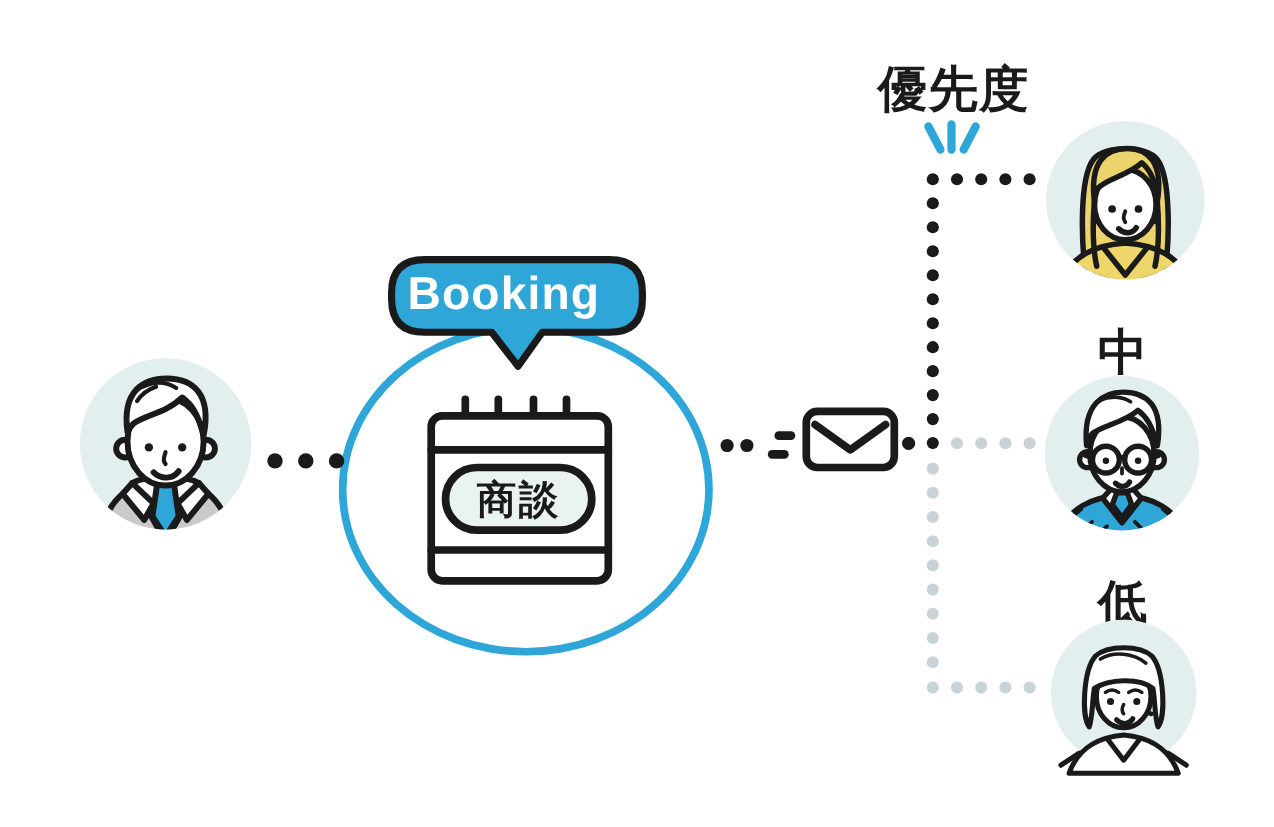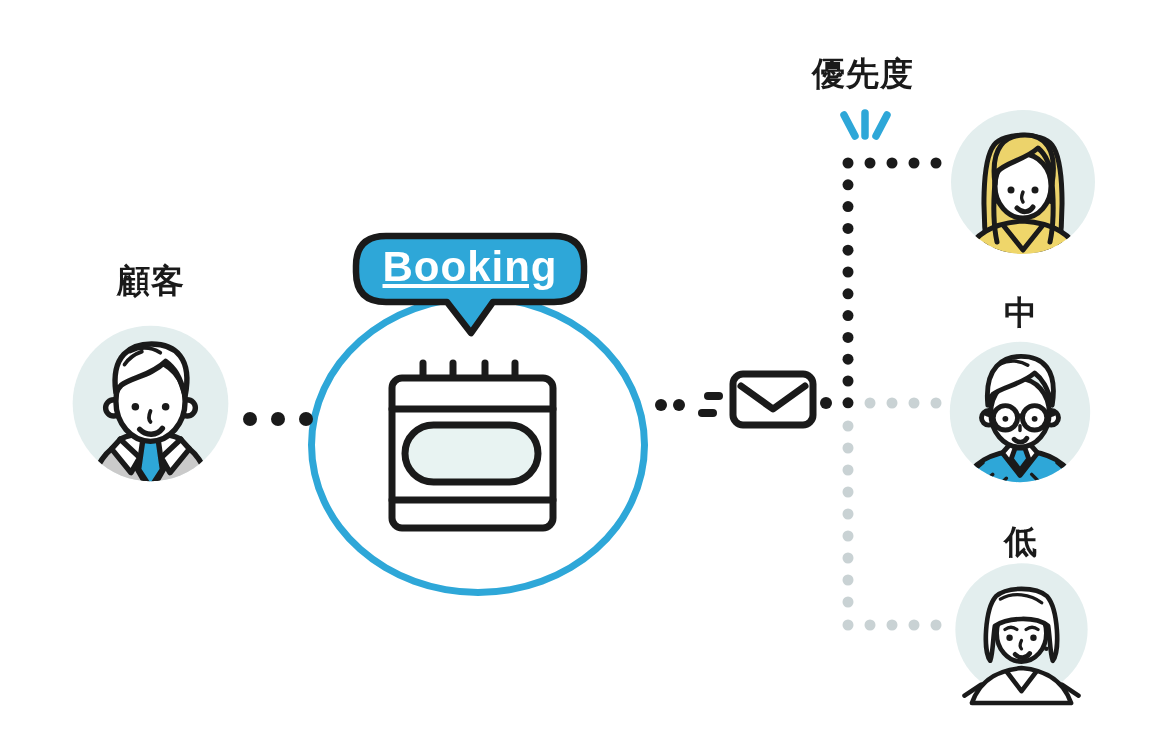--- a/index.html
+++ b/index.html
@@ -6,31 +6,31 @@
     --blue:#2EA7D8; --ink:#1A1A1A; --avatar-bg:#E3EEEE; --pill-bg:#E8F3F2;
     --gray-dot:#C9D2D4; --suit-gray:#CACACA; --hair-yellow:#ECD36B;
     --shirt-yellow:#EFD66A; --white:#FFFFFF;
   }
   html,body{margin:0;padding:0;background:#fff;}
   #canvas{
     position:relative;width:1158px;height:752px;background:#fff;overflow:hidden;
     font-family:"Liberation Sans","DejaVu Sans",sans-serif;color:var(--ink);
   }
   .label{
-    position:absolute;font-weight:bold;font-size:33px;line-height:1.1;
+    position:absolute;font-weight:bold;font-size:45px;line-height:1.1;
     text-align:center;color:var(--ink);letter-spacing:1px;white-space:nowrap;
   }
   .ellipse-loop{
     position:absolute;left:308px;top:294px;width:340px;height:302px;
     border:7px solid var(--blue);border-radius:50%;box-sizing:border-box;background:transparent;
   }
   .bubble-text{
-    position:absolute;left:356px;top:234px;width:228px;height:66px;
+    position:absolute;left:344px;top:234px;width:228px;height:66px;
     display:flex;align-items:center;justify-content:center;
-    font-weight:bold;font-size:42px;color:#fff;letter-spacing:1px;text-decoration:underline;
+    font-weight:bold;font-size:42px;color:#fff;letter-spacing:1px;
   }
   .pill-text{
     position:absolute;left:405px;top:426px;width:133px;height:56px;
     display:flex;align-items:center;justify-content:center;
     font-weight:bold;font-size:36px;color:var(--ink);letter-spacing:2px;
   }
   .dash{
     position:absolute;height:8px;width:19px;border-radius:4px;background:var(--ink);
   }
   svg{position:absolute;overflow:visible;}
@@ -49,21 +49,20 @@
   .s-cal{stroke:var(--ink);stroke-width:7;stroke-linecap:round;stroke-linejoin:round;}
   .s-blue{stroke:var(--blue);stroke-width:7.5;stroke-linecap:round;}
   .d-ink{fill:var(--ink);}
   .d-gray{fill:var(--gray-dot);}
 </style>
 </head>
 <body>
 
 <div id="canvas">
 
-  <div class="label" style="left:86px;top:263px;width:130px;">顧客</div>
 
   <svg style="left:64px;top:317px;" width="173" height="173" viewBox="0 0 160 160">
     <defs>
         <clipPath id="clipA">
           <circle cx="80" cy="80" r="72"></circle>
         </clipPath>
       </defs>
     <circle cx="80" cy="80" r="72" class="f-bg"></circle>
     <g clip-path="url(#clipA)">
       <path d="M24,160 C30,128 48,116 64,111 L80,122 L96,111 C112,116 130,128 136,160 Z" class="f-gray s-ink"></path>
@@ -90,20 +89,21 @@
     <line x1="38" y1="8" x2="38" y2="44" class="s-cal"></line>
     <line x1="68" y1="8" x2="68" y2="44" class="s-cal"></line>
     <line x1="100" y1="8" x2="100" y2="44" class="s-cal"></line>
     <line x1="130" y1="8" x2="130" y2="44" class="s-cal"></line>
     <rect x="7" y="23" width="161" height="150" rx="10" class="f-white s-cal"></rect>
     <line x1="7" y1="54" x2="168" y2="54" class="s-cal"></line>
     <line x1="7" y1="145" x2="168" y2="145" class="s-cal"></line>
     <rect x="20" y="70" width="133" height="57" rx="28.5" class="f-pill s-cal"></rect>
   </svg>
 
+  <div class="pill-text">商談</div>
 
   <svg style="left:353px;top:233px;" width="234" height="104" viewBox="0 0 234 104">
     <path d="M33,3 L201,3 Q231,3 231,33 L231,39 Q231,69 201,69 L140,69 L118,100 L94,69 L33,69 Q3,69 3,39 L3,33 Q3,3 33,3 Z" class="f-blue" style="stroke:var(--ink);stroke-width:6.5;stroke-linejoin:round;"></path>
   </svg>
   <div class="bubble-text">Booking</div>
 
   <div class="dash" style="left:704px;top:392px;"></div>
   <div class="dash" style="left:698px;top:409px;"></div>
 
   <svg style="left:729px;top:369px;" width="88" height="60" viewBox="0 0 88 60">

